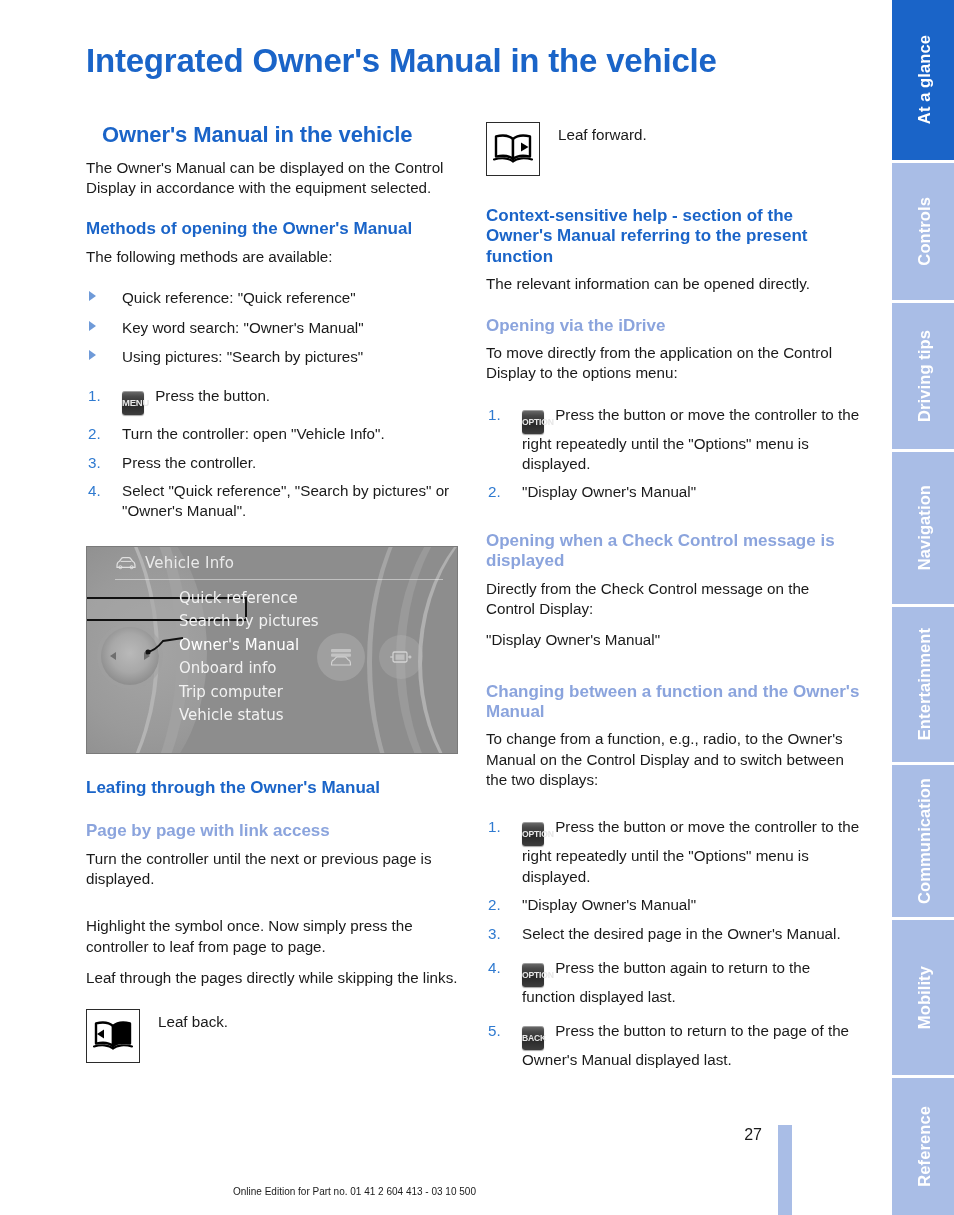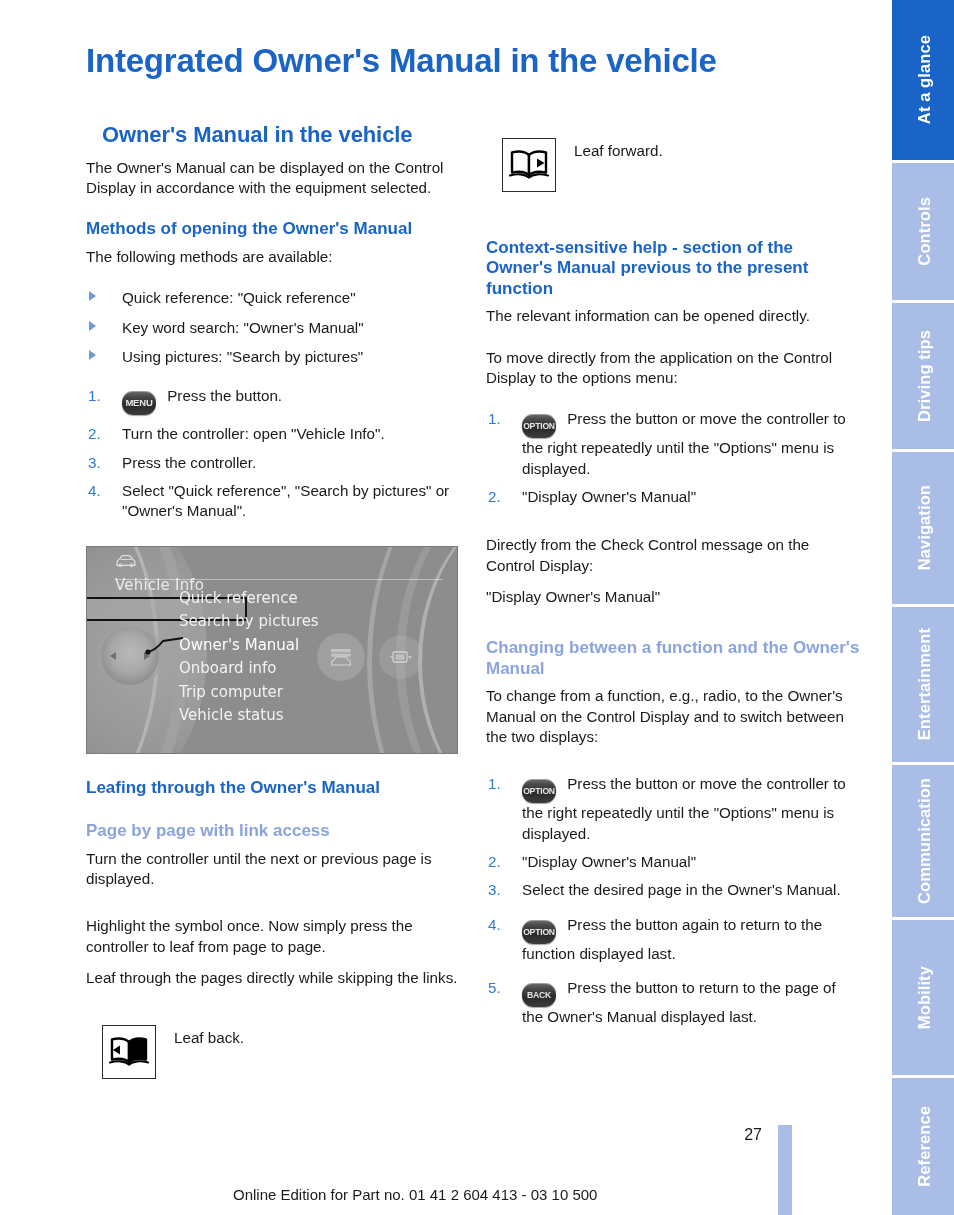--- a/index.html
+++ b/index.html
@@ -147,42 +147,42 @@
     color: #2f7ad0;
     font-size: 15.2px;
     font-weight: normal;
   }
   li.has-btn { min-height: 30px; }
 
   
   .hw-key {
     display: inline-block;
     vertical-align: -5px;
-    width: 34px;
+    width: 22px;
     height: 24px;
-    border-radius: 11px;
+    border-radius: 3px;
     background: linear-gradient(180deg,#6e6e6e 0%,#4a4a4a 22%,#2a2a2a 60%,#3d3d3d 100%);
     box-shadow: inset 0 1px 0 rgba(255,255,255,.35), 0 1px 1px rgba(0,0,0,.35);
     color: #e7e7e7;
     text-align: center;
     line-height: 24px;
     font-size: 9.5px;
     font-weight: bold;
     letter-spacing: -0.2px;
     margin-right: 7px;
     font-family: "Liberation Sans", sans-serif;
   }
   .hw-key.small-txt { font-size: 8.6px; }
 
   
   .sym-row {
     position: relative;
     display: flex;
     align-items: flex-start;
-    margin: 16px;
+    margin: 0;
   }
   .sym-box {
     width: 54px;
     height: 54px;
     border: 1.5px solid #2b2b2b;
     box-sizing: border-box;
     background: #fff;
     flex: 0 0 auto;
     display: flex;
     align-items: center;
@@ -241,23 +241,22 @@
     right: -215px; top: -50px; width: 250px; height: 330px;
     border-left: 4px solid #b0b0b0;
     border-radius: 50%;
   }
   .idrive-header {
     position: absolute;
     left: 28px;
     top: 7px;
     right: 8px;
     display: flex;
-    align-items: flex-start;
+    align-items: center;
     gap: 8px;
-    flex-direction: column;
   }
   .idrive-header .hdr-text {
     color: #eaeaea;
     font-size: 15px;
     letter-spacing: .2px;
     font-family: "DejaVu Sans", sans-serif;
   }
   .hdr-rule {
     position: absolute;
     left: 28px;
@@ -330,21 +329,21 @@
     display: flex; align-items: center; justify-content: center;
   }
   .ric1 { right: 92px; top: 86px; width: 48px; height: 48px; }
   .ric2 { right: 34px; top: 88px; width: 44px; height: 44px; background: rgba(185,185,185,.30); }
 
   
   .footer-note {
     position: absolute;
     left: 233px;
     top: 1186px;
-    font-size: 15px;
+    font-size: 10px;
     color: #1a1a1a;
     white-space: nowrap;
   }
   .page-num {
     position: absolute;
     right: 130px;
     top: 1126px;
     font-size: 16px;
     color: #1a1a1a;
   }
@@ -537,43 +536,45 @@
             <path d="M22 7 C26 3.4 33 3 39 4.4 L39 24.6 C33 23.2 26 23.6 22 27 Z" fill="#ffffff" stroke="#000" stroke-width="2.4" stroke-linejoin="round"></path>
             <path d="M30 10.5 L30 19.5 L37.5 15 Z" fill="#000"></path>
             <path d="M3 27.5 C10 25.4 18 25.8 22 29.6 C26 25.8 34 25.4 41 27.5" fill="none" stroke="#000" stroke-width="2.1" stroke-linecap="round"></path>
           </svg>
         </div>
         <div class="sym-caption">Leaf forward.</div>
       </div>
 
       <div class="sp-30"></div>
 
-      <h3 class="sub">Context-sensitive help - section of the Owner's Manual previous to the present function</h3>
+      <h3 class="sub">Context-sensitive help - section of the Owner's Manual referring to the present function</h3>
       <p class="body">The relevant information can be opened directly.</p>
 
       <div class="sp-10"></div>
 
+      <h3 class="sub light">Opening via the iDrive</h3>
       <p class="body">To move directly from the application on the Control Display to the options menu:</p>
 
       <div class="sp-10"></div>
 
       <ol class="steps">
         <li class="has-btn">
           <span class="step-num">1.</span>
           <span class="hw-key small-txt">OPTION</span>
           <span>Press the button or move the controller to the right repeatedly until the "Options" menu is displayed.</span>
         </li>
         <li>
           <span class="step-num">2.</span>
           <span>"Display Owner's Manual"</span>
         </li>
       </ol>
 
       <div class="sp-20"></div>
 
+      <h3 class="sub light">Opening when a Check Control message is displayed</h3>
       <p class="body">Directly from the Check Control message on the Control Display:</p>
       <p class="body">"Display Owner's Manual"</p>
 
       <div class="sp-20"></div>
 
       <h3 class="sub light">Changing between a function and the Owner's Manual</h3>
       <p class="body">To change from a function, e.g., radio, to the Owner's Manual on the Control Display and to switch between the two displays:</p>
 
       <div class="sp-16"></div>
 

